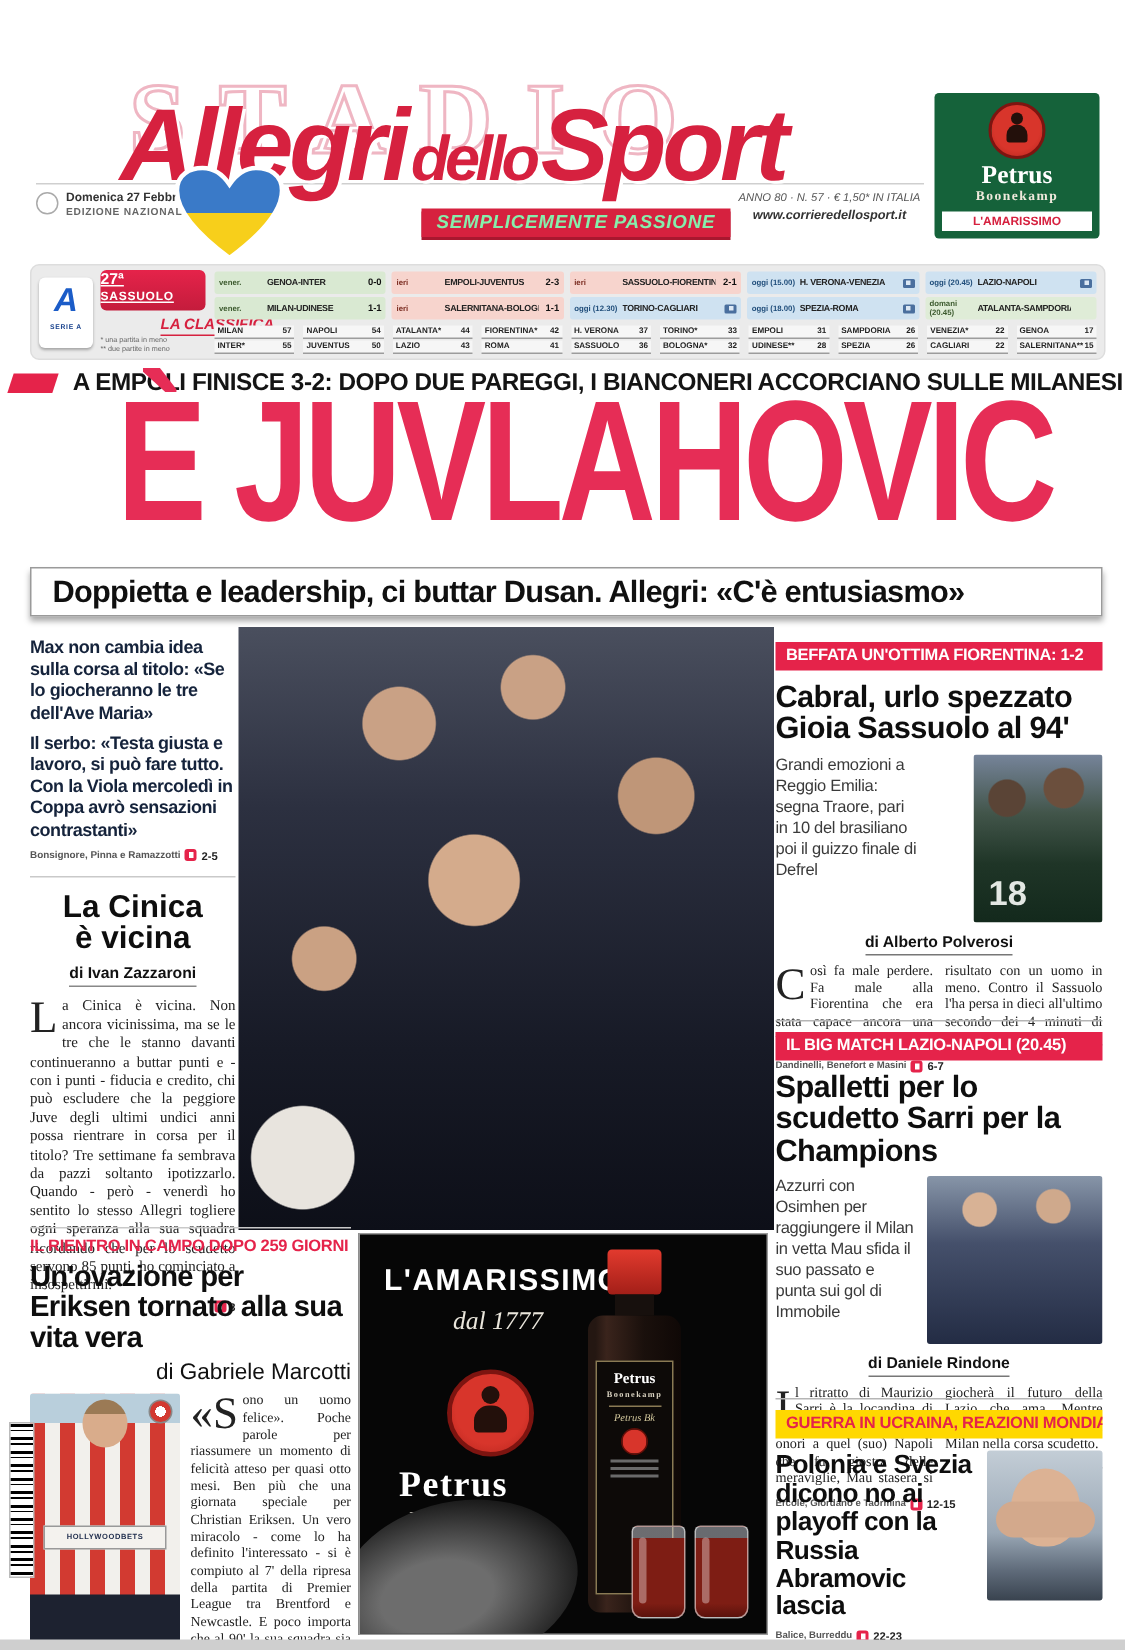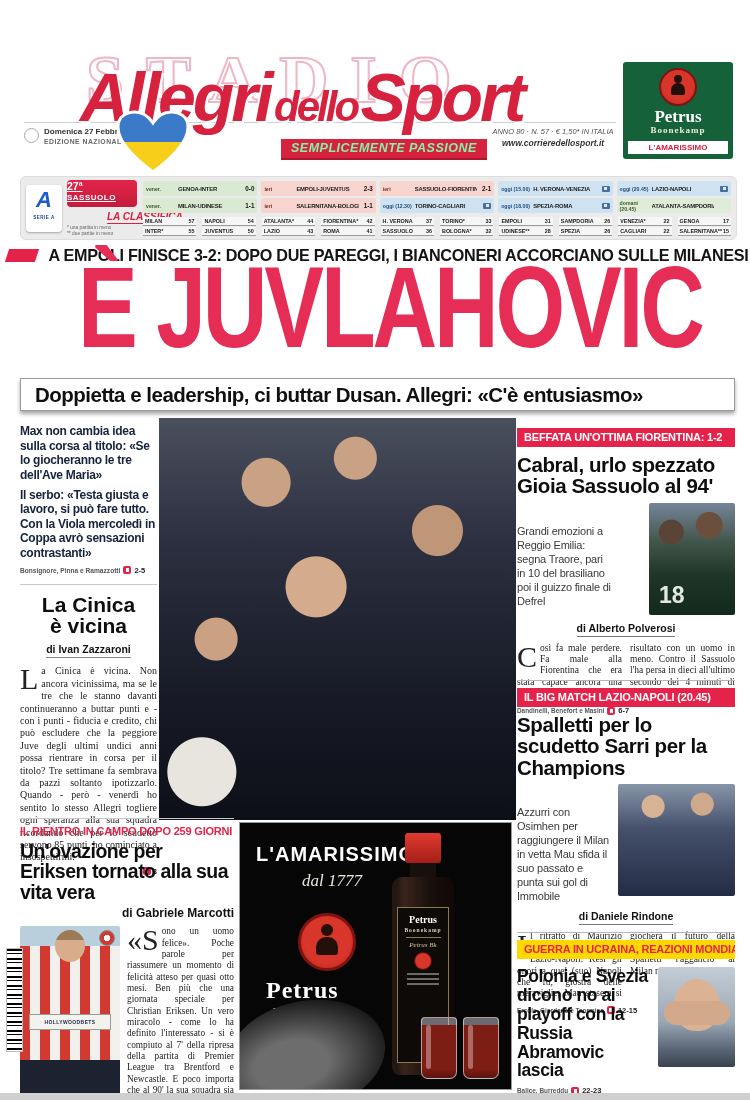--- a/index.html
+++ b/index.html
@@ -126,33 +126,33 @@
   .endref{display:flex;justify-content:flex-end;align-items:center;gap:2px;margin-top:3px;}
   
   .right-col{position:absolute;left:517px;top:428px;width:218px;height:662px;}
   .rblock{position:absolute;left:0;width:218px;}
   .rdiv{position:absolute;left:0;right:0;border-top:1px solid #b5b5b5;}
   .rbanner{display:block;background:#e5234a;color:#fff;font-weight:800;font-size:11px;letter-spacing:-.2px;
            padding:3px 7px 4px;white-space:nowrap;overflow:hidden;}
   .rbanner.yellow{background:#ffd800;color:#e5234a;}
   .rtitle{font-size:20.5px;font-weight:800;line-height:1.04;color:#0e0e0e;margin:7px 0 6px;letter-spacing:-.4px;}
   .rrow{display:flex;gap:7px;}
-  .rdeck{flex:0 0 94px;font-size:11px;color:#3a3a3a;line-height:1.28;letter-spacing:-.2px;margin-top:21px;}
+  .rdeck{flex:0 0 94px;font-size:11px;color:#3a3a3a;line-height:1.28;letter-spacing:-.2px;}
   .rauthor{font-size:10.5px;font-weight:700;text-align:center;margin:7px auto 6px;border-bottom:1px solid #777;
            width:max-content;padding-bottom:2px;}
   .rbody{font-family:"Liberation Serif",serif;columns:2;column-gap:8px;font-size:9.5px;line-height:1.2;
          text-align:justify;color:#222;}
   .rsub{font-size:6.4px;color:#555;font-weight:700;margin-top:6px;display:flex;align-items:center;gap:3px;}
   .b3row{display:flex;gap:6px;margin-top:8px;}
   .b3title{flex:0 0 135px;font-size:17.5px;font-weight:800;line-height:1.08;letter-spacing:-.4px;color:#0e0e0e;}
   
   .eriksen-block{position:absolute;left:20px;top:818px;width:214px;border-top:1px solid #c9c9c9;padding-top:6px;}
   .ekicker{color:#e5234a;font-weight:800;font-size:11px;letter-spacing:-.2px;margin:0 0 4px;}
   .etitle{font-size:19.5px;font-weight:800;line-height:1.05;letter-spacing:-.5px;color:#0e0e0e;margin:0 0 4px;}
-  .eauthor{font-size:12px;font-weight:700;text-align:right;margin:0 0 6px;}
+  .eauthor{font-size:15px;font-weight:400;text-align:right;margin:0 0 6px;}
   .erow{display:flex;gap:7px;}
   .ebody{flex:1;font-family:"Liberation Serif",serif;font-size:9.3px;line-height:1.22;text-align:justify;color:#222;}
   
   .ad{position:absolute;left:239px;top:822px;width:273px;height:268px;background:#060606;border:1px solid #9a9a9a;
       box-sizing:border-box;overflow:hidden;}
   .ad-title{position:absolute;left:16px;top:20px;color:#fff;font-weight:800;font-size:20px;letter-spacing:1px;}
   .ad-sub{position:absolute;left:62px;top:48px;color:#eae6dc;font-family:"Liberation Serif",serif;
           font-style:italic;font-size:17px;}
   .ad-emblem{position:absolute;left:58px;top:90px;width:52px;height:52px;border-radius:50%;
       background:radial-gradient(circle at 50% 45%,#d8352b 0 60%,#b3241c 100%);border:3px solid #7d1410;}

